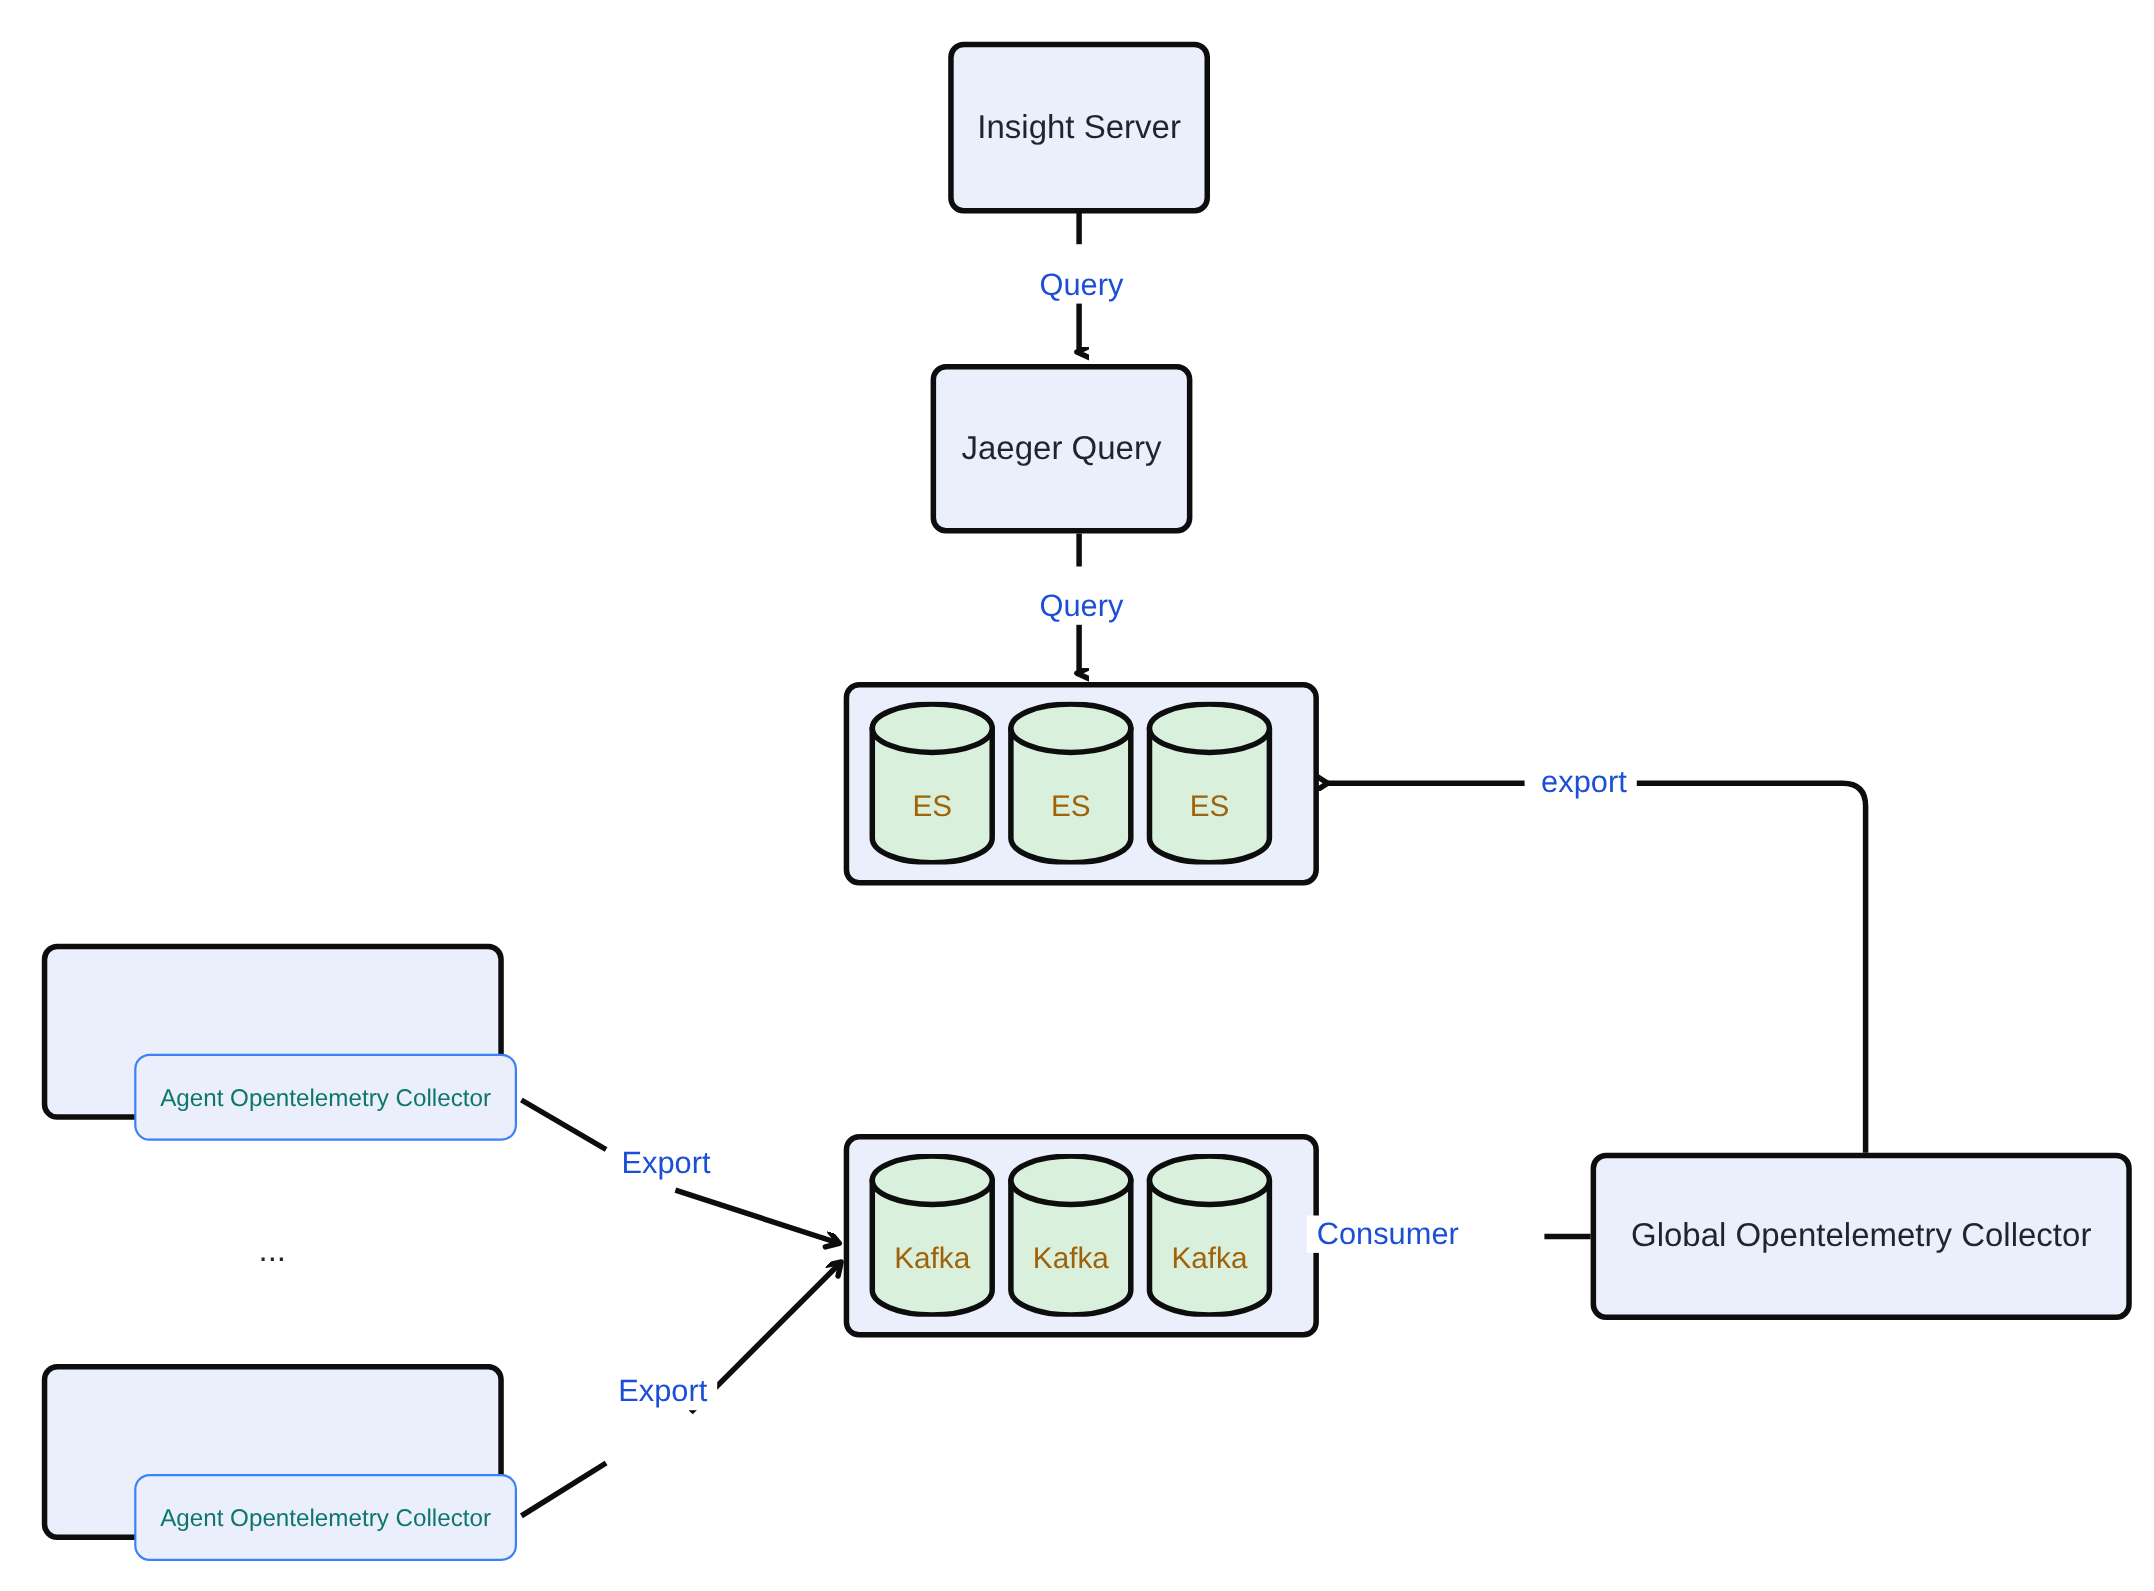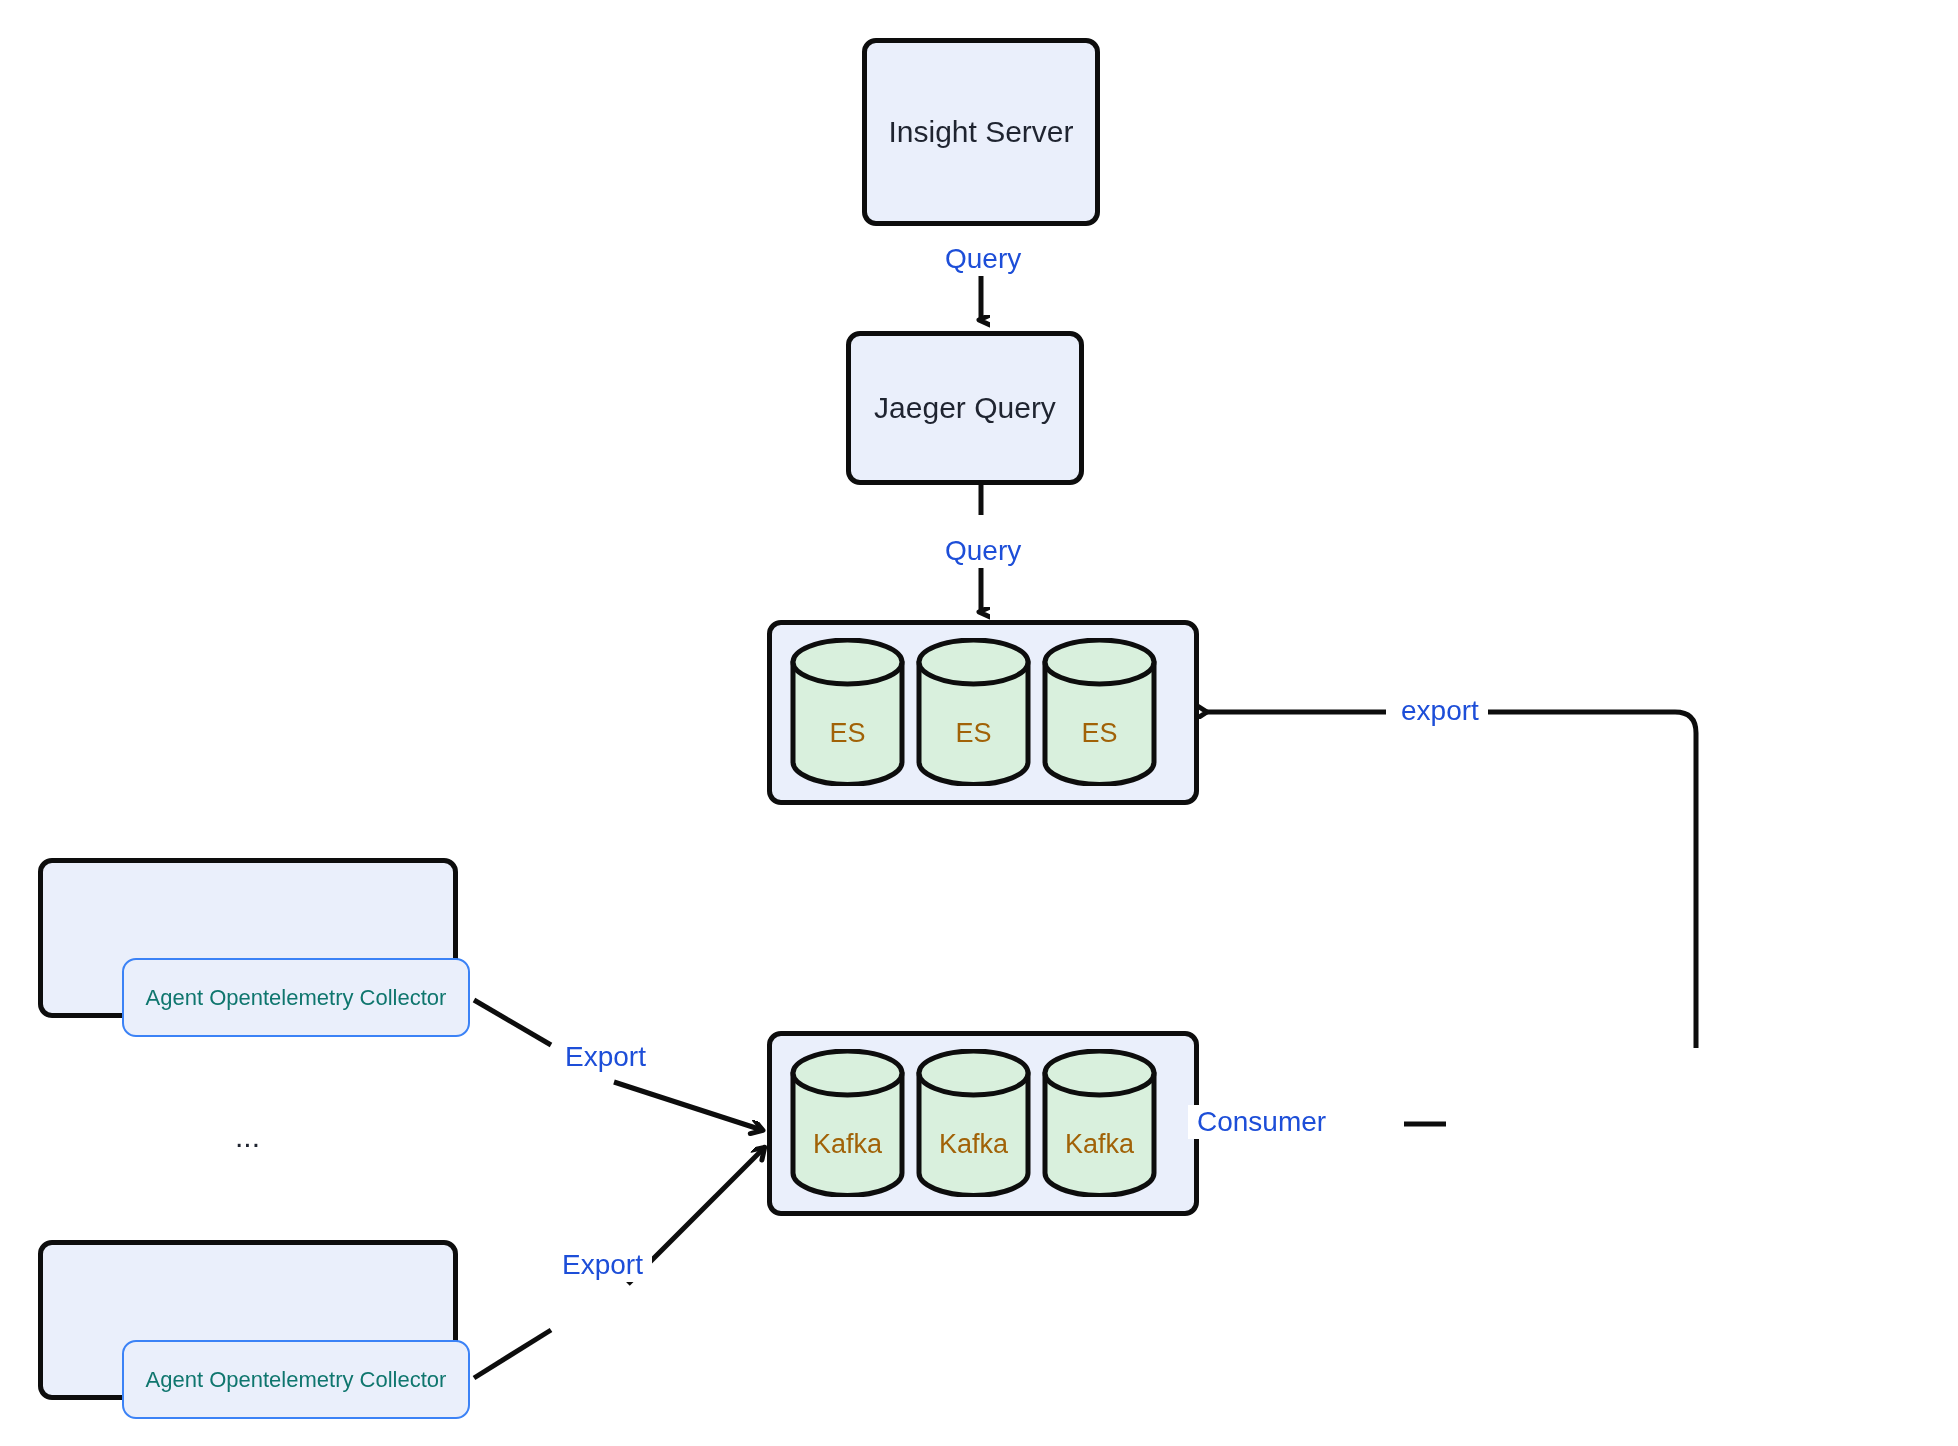--- a/index.html
+++ b/index.html
@@ -137,21 +137,21 @@
     <path d="M1446,1124 L1404,1124" stroke="#0d0d0d" stroke-width="5" fill="none"></path>
     <path d="M1253,1124 L1206,1124" stroke="#0d0d0d" stroke-width="5" fill="none" marker-end="url(#arrowLeft)"></path>
 
     <path d="M474,1000 L551,1045" stroke="#0d0d0d" stroke-width="5" fill="none"></path>
     <path d="M614,1082 L762,1130" stroke="#0d0d0d" stroke-width="5" fill="none" marker-end="url(#arrowRight)"></path>
 
     <path d="M474,1378 L551,1330" stroke="#0d0d0d" stroke-width="5" fill="none"></path>
     <path d="M628,1284 L764,1148" stroke="#0d0d0d" stroke-width="5" fill="none" marker-end="url(#arrowRight)"></path>
   </svg>
 
-  <div class="node" style="left:862px; top:38px; width:238px; height:188px;">
+  <div class="node" style="left:862px; top:38px; width:238px; height:156px;">
     <span class="node-label" style="font-size:30px;">Insight Server</span>
   </div>
 
   <div class="edge-label" style="left:936px; top:242px;">Query</div>
 
   <div class="node" style="left:846px; top:331px; width:238px; height:154px;">
     <span class="node-label" style="font-size:30px;">Jaeger Query</span>
   </div>
 
   <div class="edge-label" style="left:936px; top:534px;">Query</div>
@@ -216,20 +216,23 @@
   <div class="cyl" style="left:1041px; top:1049px; width:117px; height:148px;">
     <svg width="117" height="148" viewBox="0 0 117 148" xmlns="http://www.w3.org/2000/svg">
       <path d="M4,24 L4,124 A53.5,22 0 0 0 113,124 L113,24 Z" fill="#d9f0dd" stroke="#0d0d0d" stroke-width="5" stroke-linejoin="round"></path>
       <ellipse cx="58.5" cy="24" rx="54.5" ry="22" fill="#d9f0dd" stroke="#0d0d0d" stroke-width="5"></ellipse>
     </svg>
     <div class="cyl-label" style="top:80px;">Kafka</div>
   </div>
 
   <div class="edge-label" style="left:1188px; top:1105px;">Consumer</div>
 
+  <div class="node" style="left:1446px; top:1048px; width:492px; height:152px;">
+    <span class="node-label" style="font-size:30px;">Global Opentelemetry Collector</span>
+  </div>
 
   <div class="edge-label" style="left:553px; top:1248px;">Export</div>
 
   <div class="worker-outer" style="left:38px; top:1240px; width:420px; height:160px;">
     <span class="worker-title">Worker Cluster N</span>
   </div>
   <div class="worker-inner" style="left:122px; top:1340px; width:348px; height:79px;">
     <span>Agent Opentelemetry Collector</span>
   </div>
 

